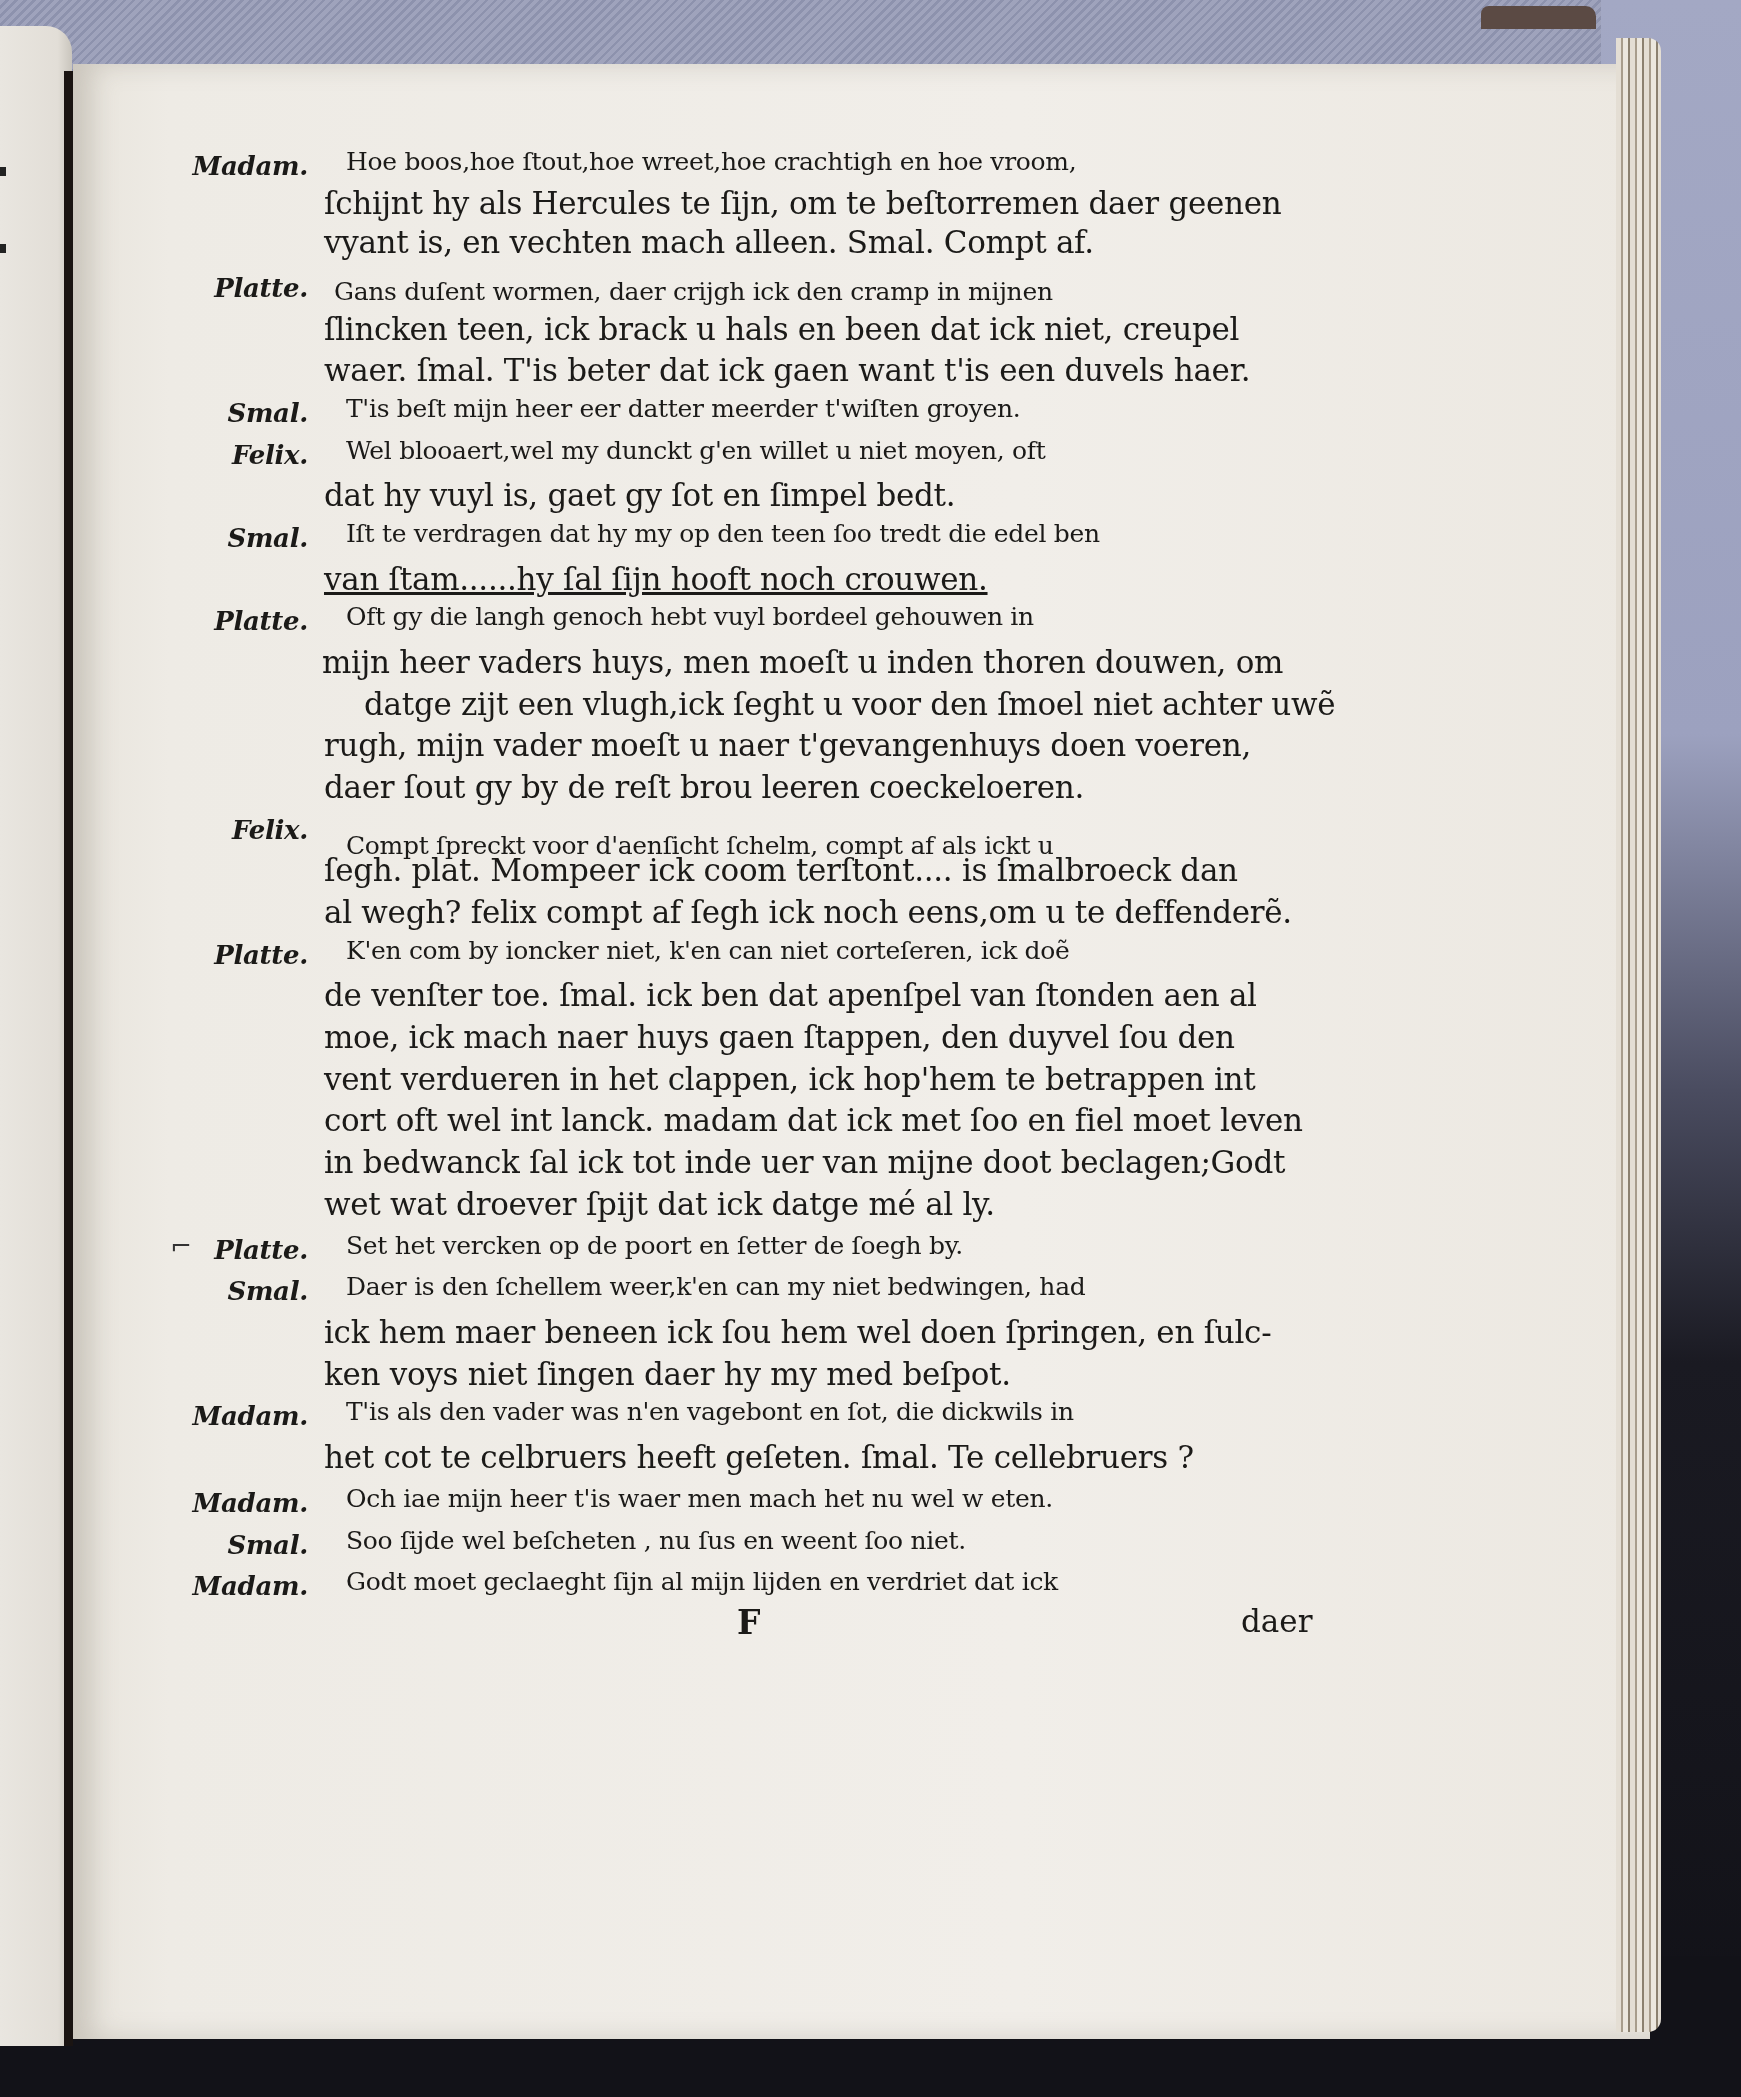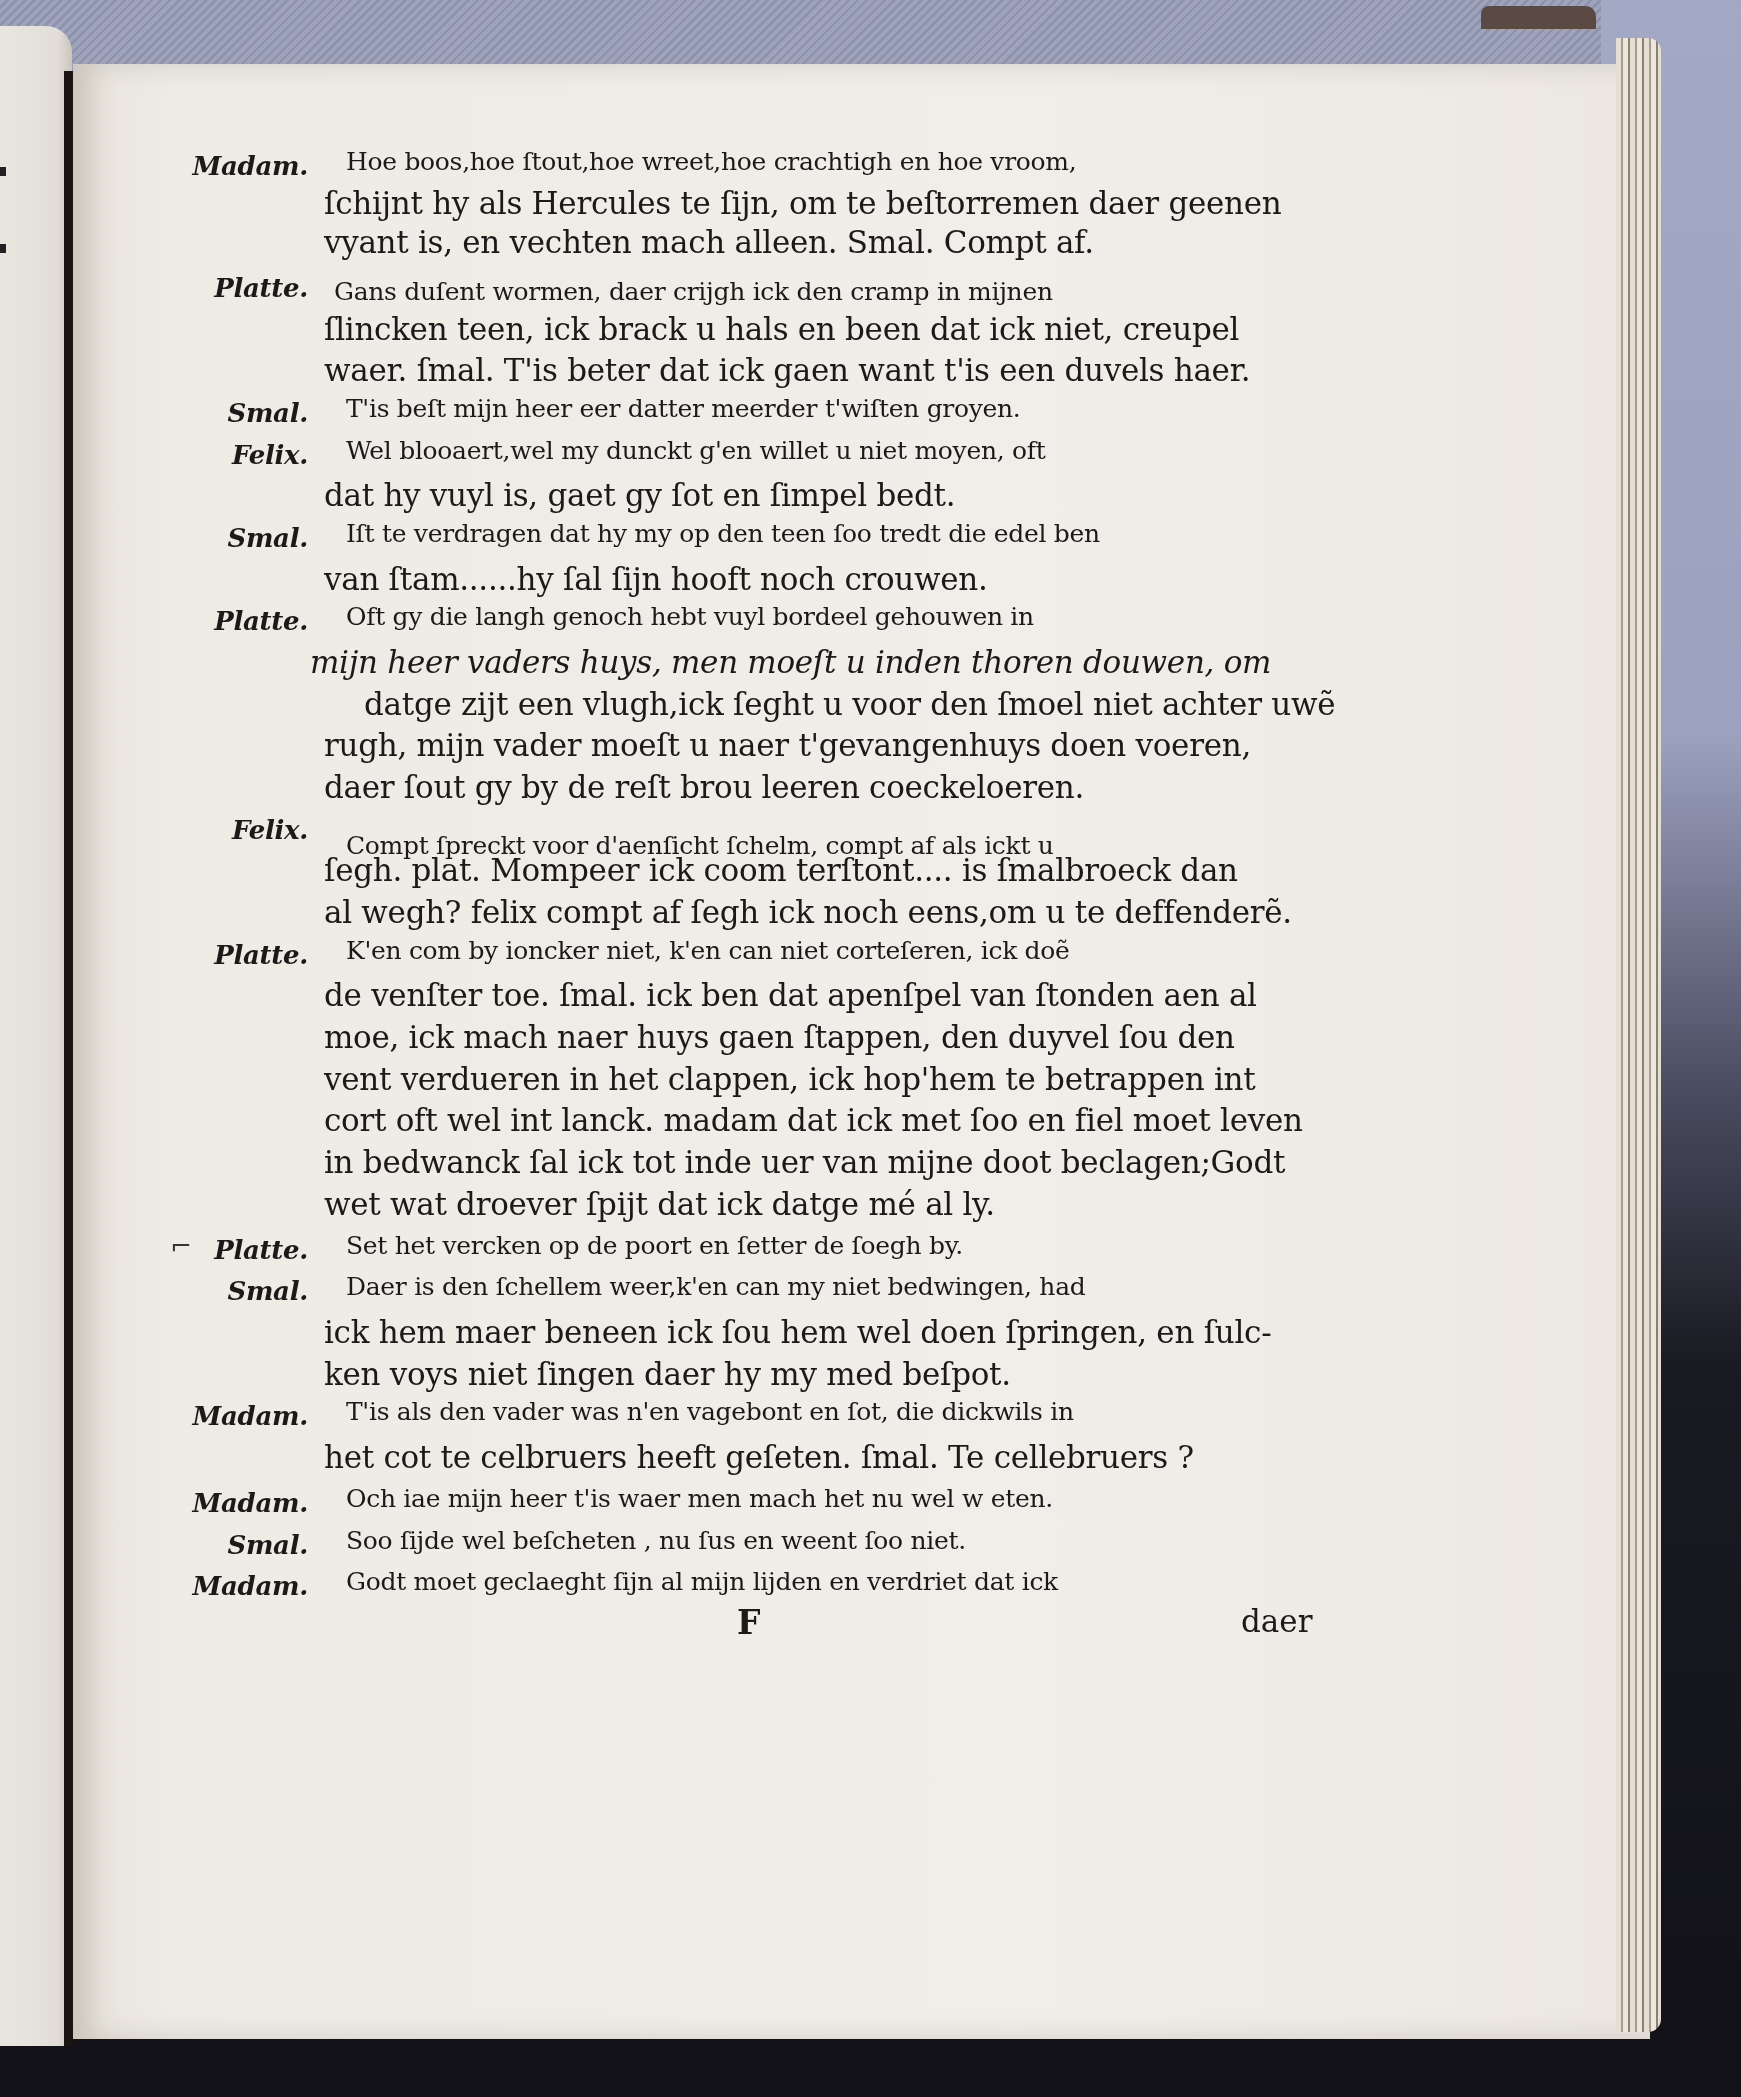--- a/index.html
+++ b/index.html
@@ -115,28 +115,28 @@
       <span class="speech" style="left: 192px;">Wel blooaert,wel my dunckt g'en willet u niet moyen, oft</span>
     </div>
     <div class="line" style="top: 330px;">
       <span class="cont" style="left: 170px;">dat hy vuyl is, gaet gy ſot en ſimpel bedt.</span>
     </div>
     <div class="line" style="top: 372px;">
       <span class="speaker" style="left: 26px; top: 3.8px; width: 128px;">Smal.</span>
       <span class="speech" style="left: 192px;">Iſt te verdragen dat hy my op den teen ſoo tredt die edel ben</span>
     </div>
     <div class="line" style="top: 414px;">
-      <span class="cont" style="left: 170px;">van ſtam......hy ſal ſijn hooft noch crouwen.</span>
+      <span class="cont" style="left: 170px; text-decoration: underline;">van ſtam......hy ſal ſijn hooft noch crouwen.</span>
     </div>
     <div class="line" style="top: 455px;">
       <span class="speaker" style="left: 26px; top: 3.8px; width: 128px;">Platte.</span>
       <span class="speech" style="left: 192px;">Oft gy die langh genoch hebt vuyl bordeel gehouwen in</span>
     </div>
     <div class="line" style="top: 497px;">
-      <span class="cont" style="left: 156px; font-style: italic;">mijn heer vaders huys, men moeſt u inden thoren douwen, om</span>
+      <span class="cont" style="left: 168px;">mijn heer vaders huys, men moeſt u inden thoren douwen, om</span>
     </div>
     <div class="line" style="top: 539px;">
       <span class="cont" style="left: 170px; margin-left: 40px;">datge zijt een vlugh,ick ſeght u voor den ſmoel niet achter uwẽ</span>
     </div>
     <div class="line" style="top: 580px;">
       <span class="cont" style="left: 170px;">rugh, mijn vader moeſt u naer t'gevangenhuys doen voeren,</span>
     </div>
     <div class="line" style="top: 622px;">
       <span class="cont" style="left: 170px;">daer ſout gy by de reſt brou leeren coeckeloeren.</span>
     </div>

